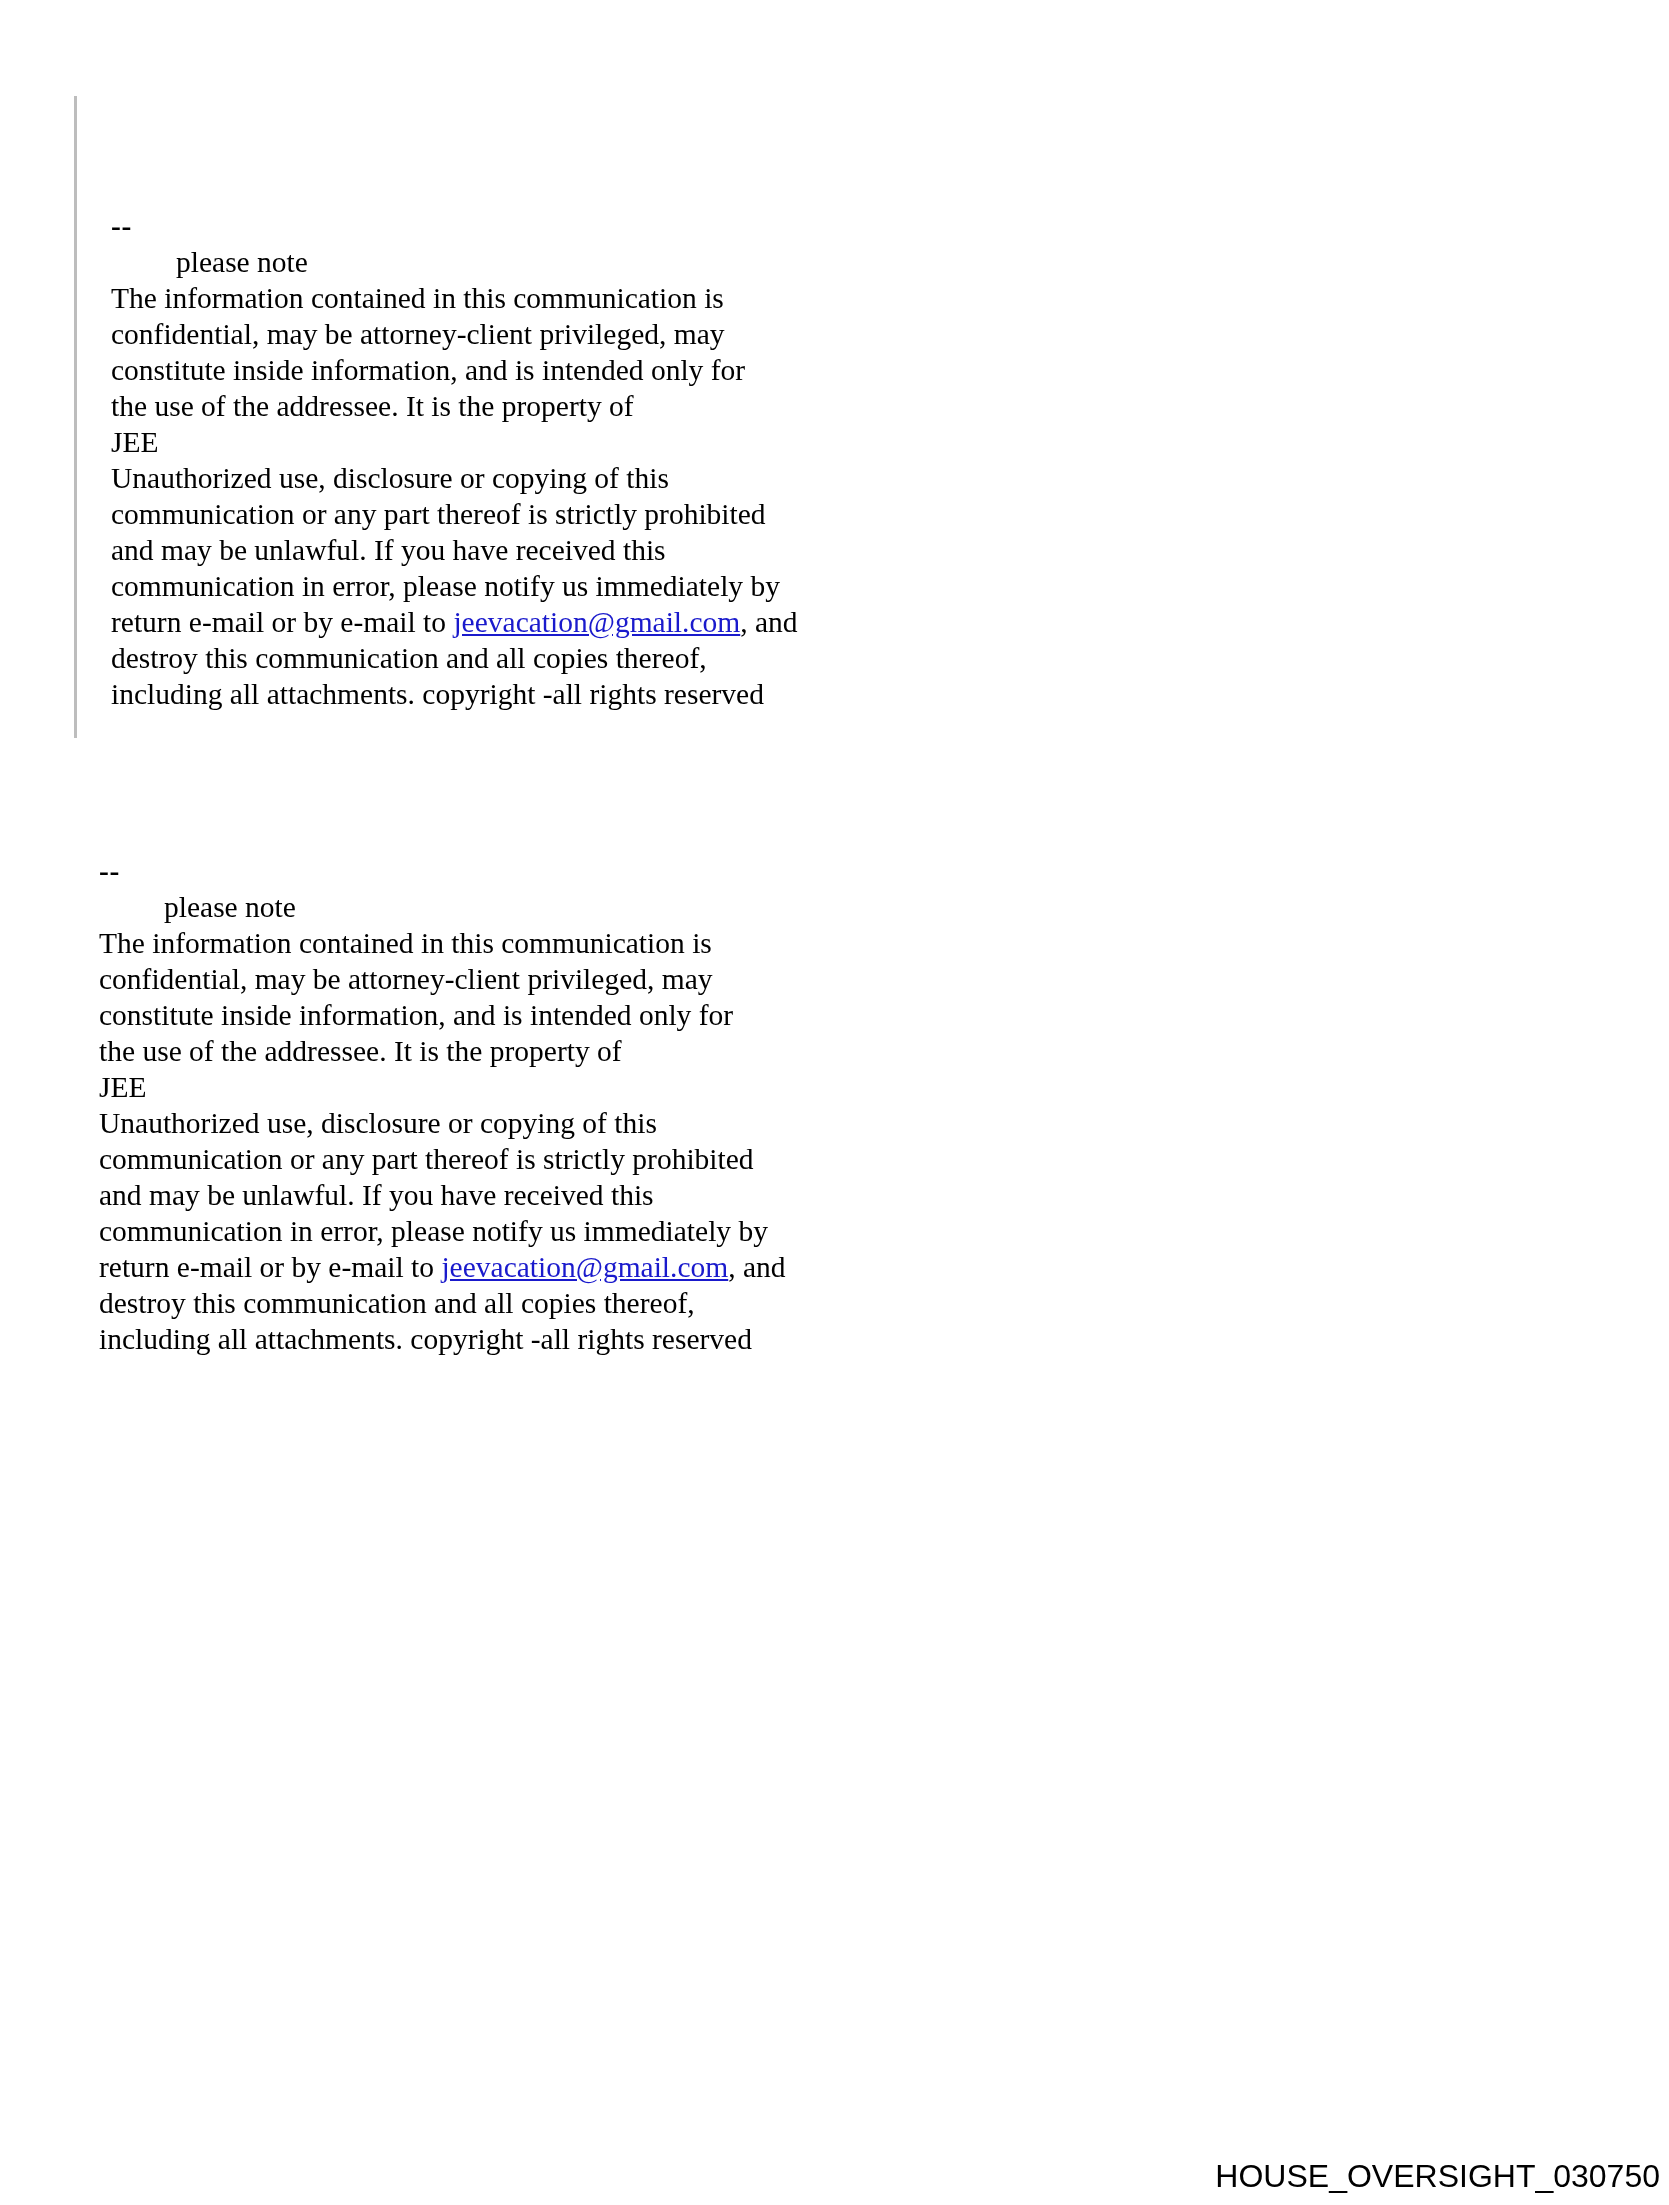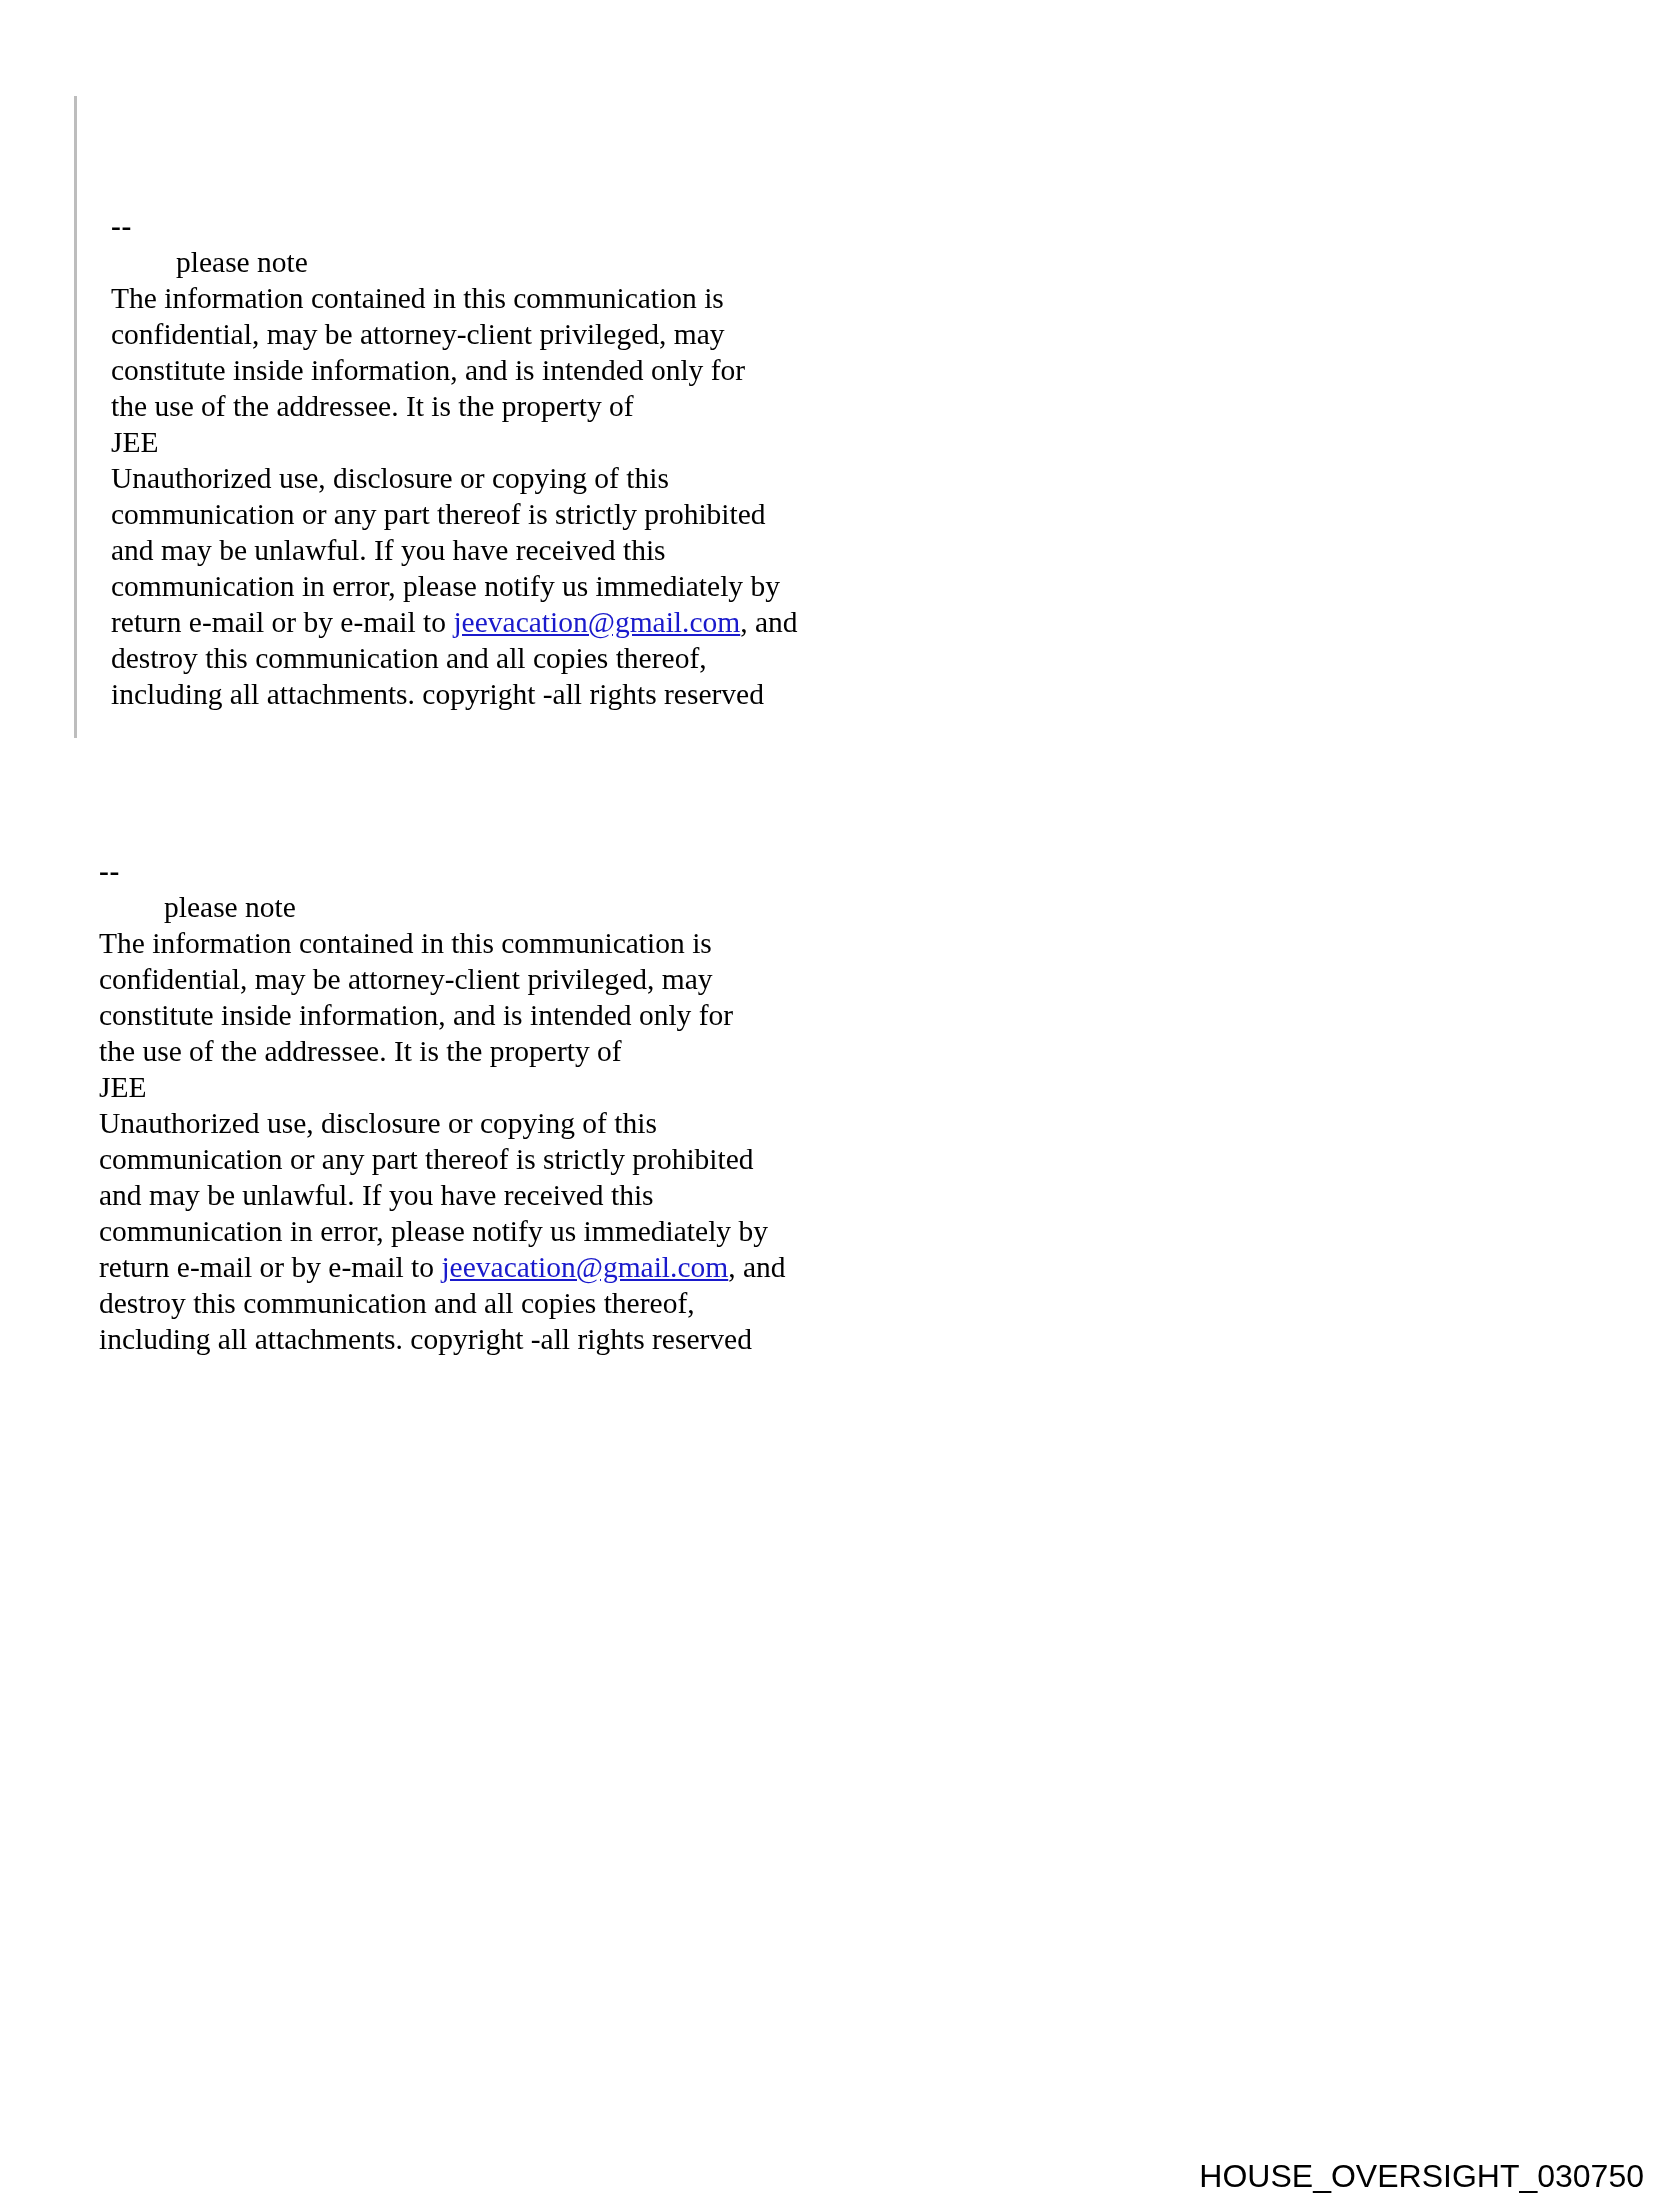--- a/index.html
+++ b/index.html
@@ -39,21 +39,21 @@
   .line.dash{font-weight:bold;letter-spacing:0.7px;}
   .line.note{text-indent:65px;font-family:Liberation Serif, serif;}
   .email-link{
     color:var(--link-color);
     text-decoration:underline;
     cursor:pointer;
   }
   .bates{
     position:absolute;
     top:2158px;
-    right:25px;
+    right:9px;
     font-family:"Liberation Sans", sans-serif;
     font-size:32px;
     line-height:37px;
     color:var(--text-color);
     letter-spacing:0px;
   }
 </style>
 </head>
 <body>
 

